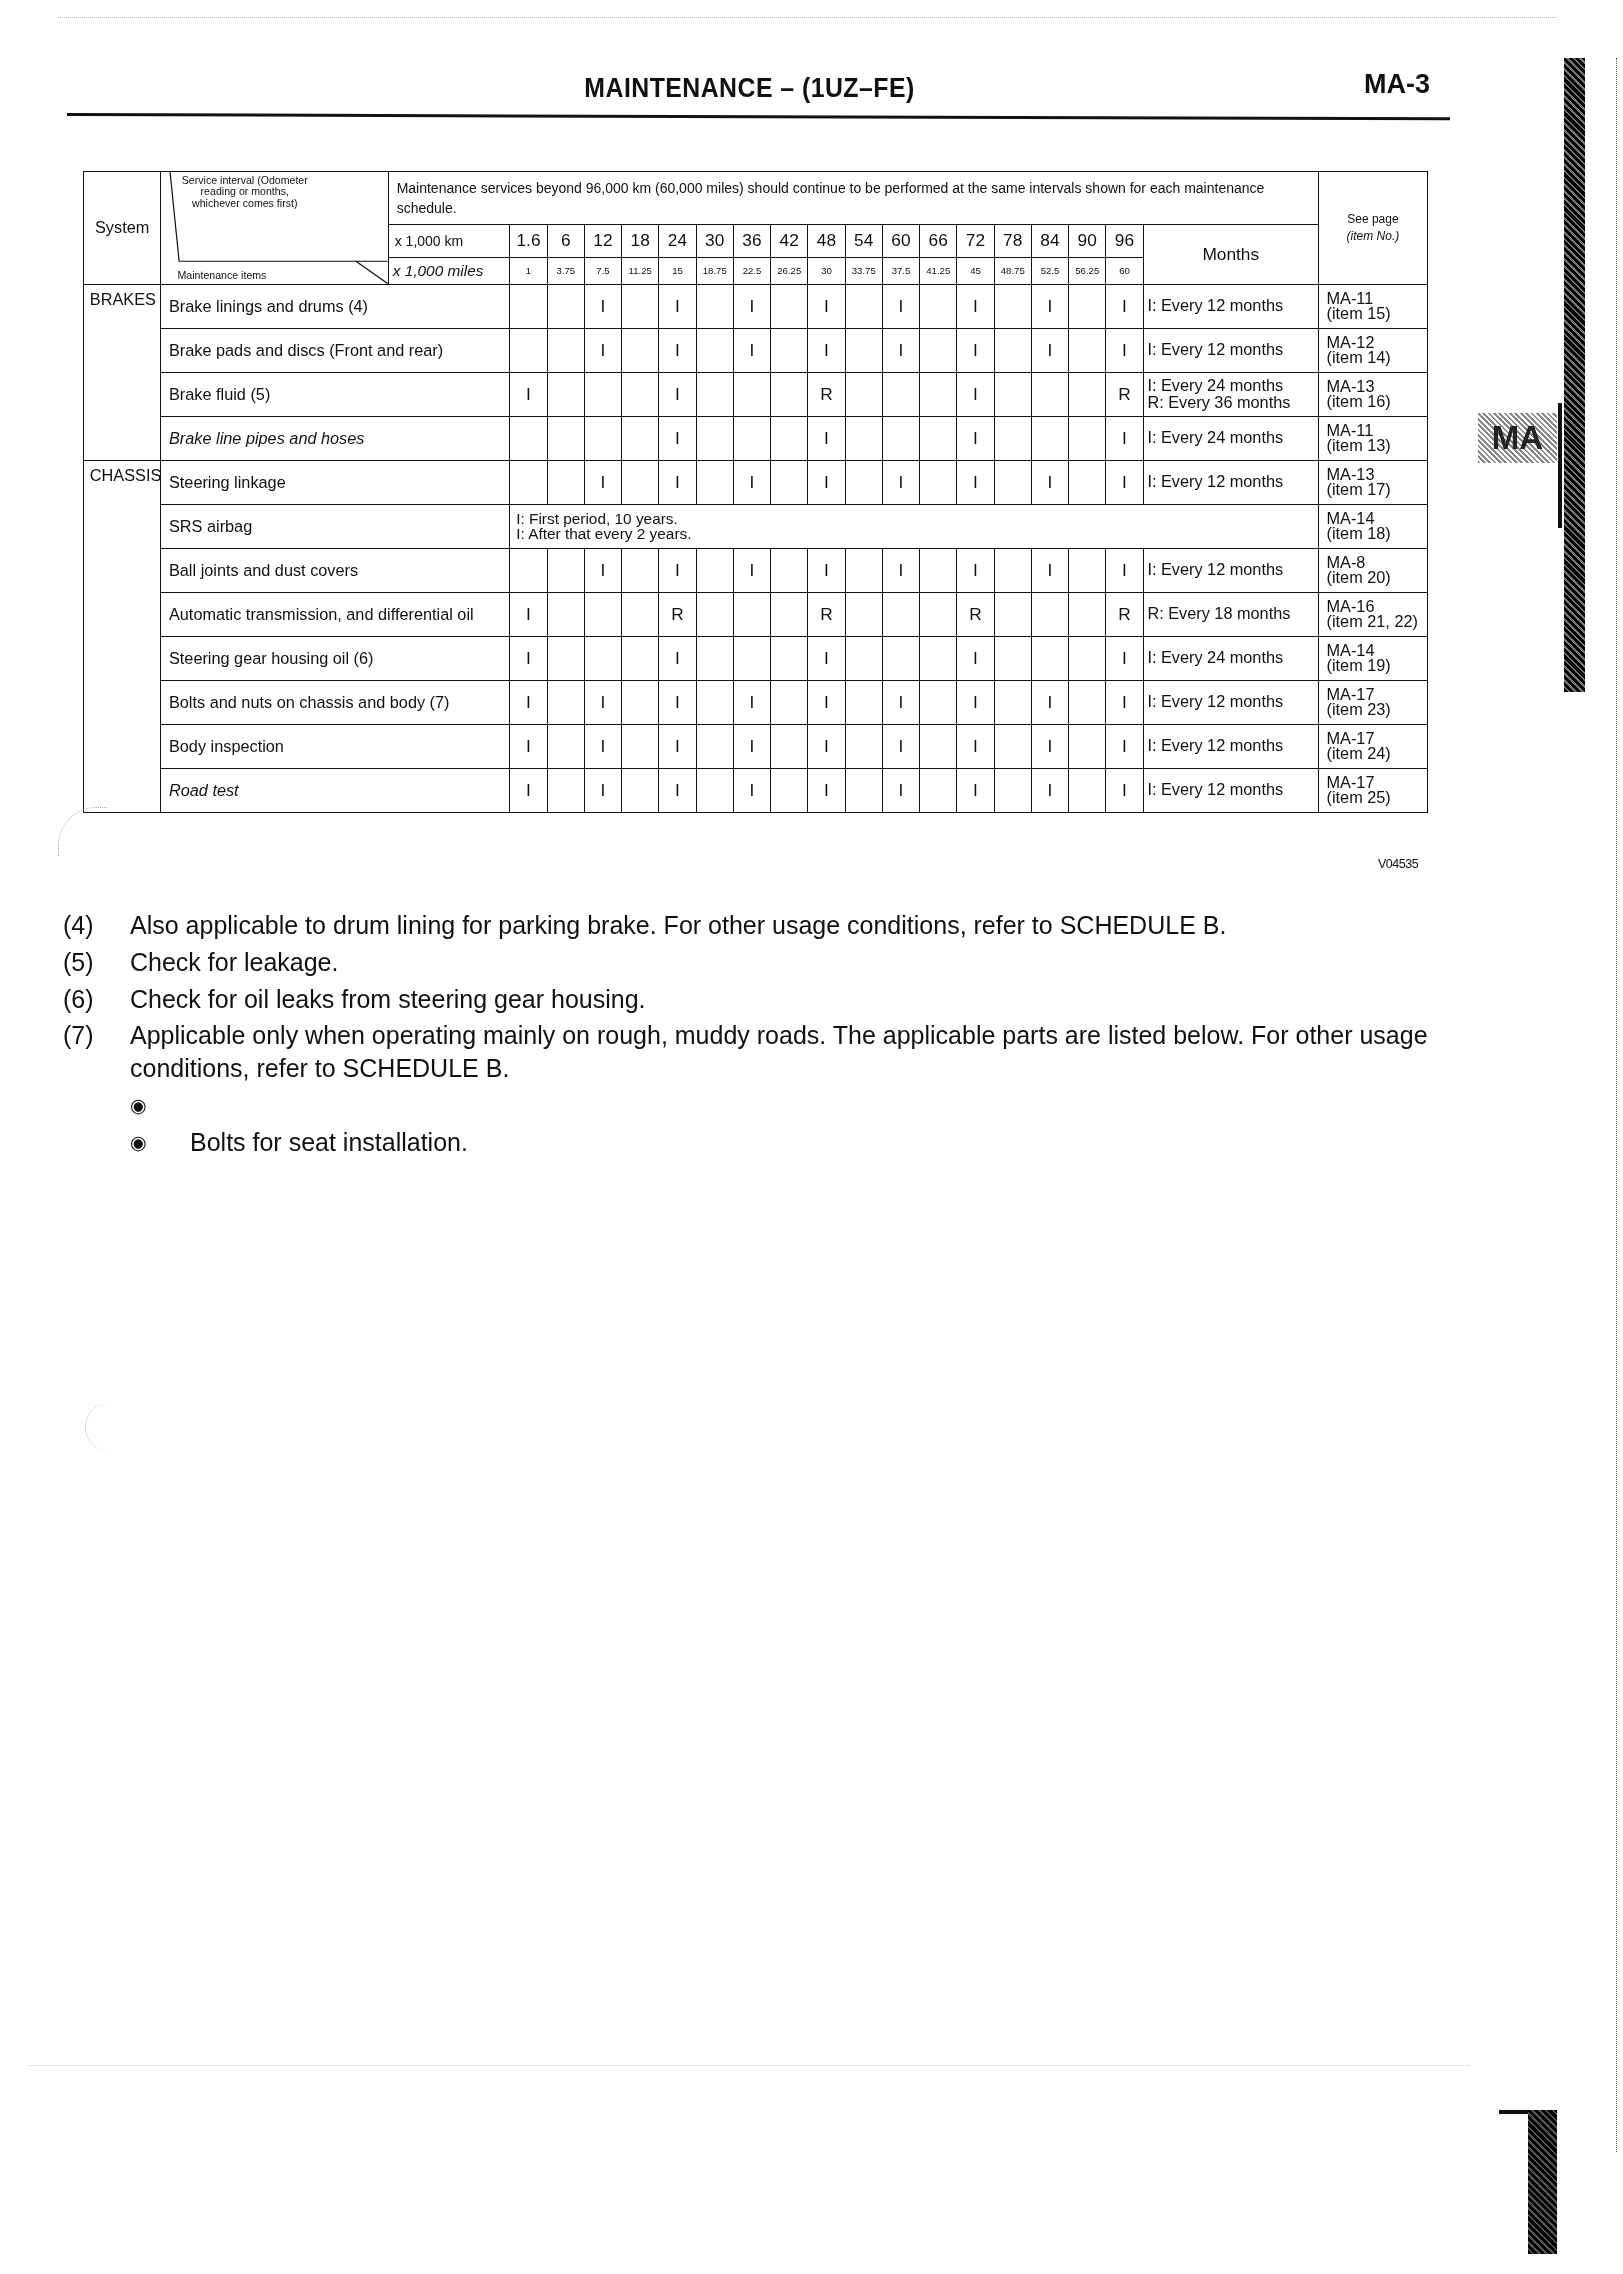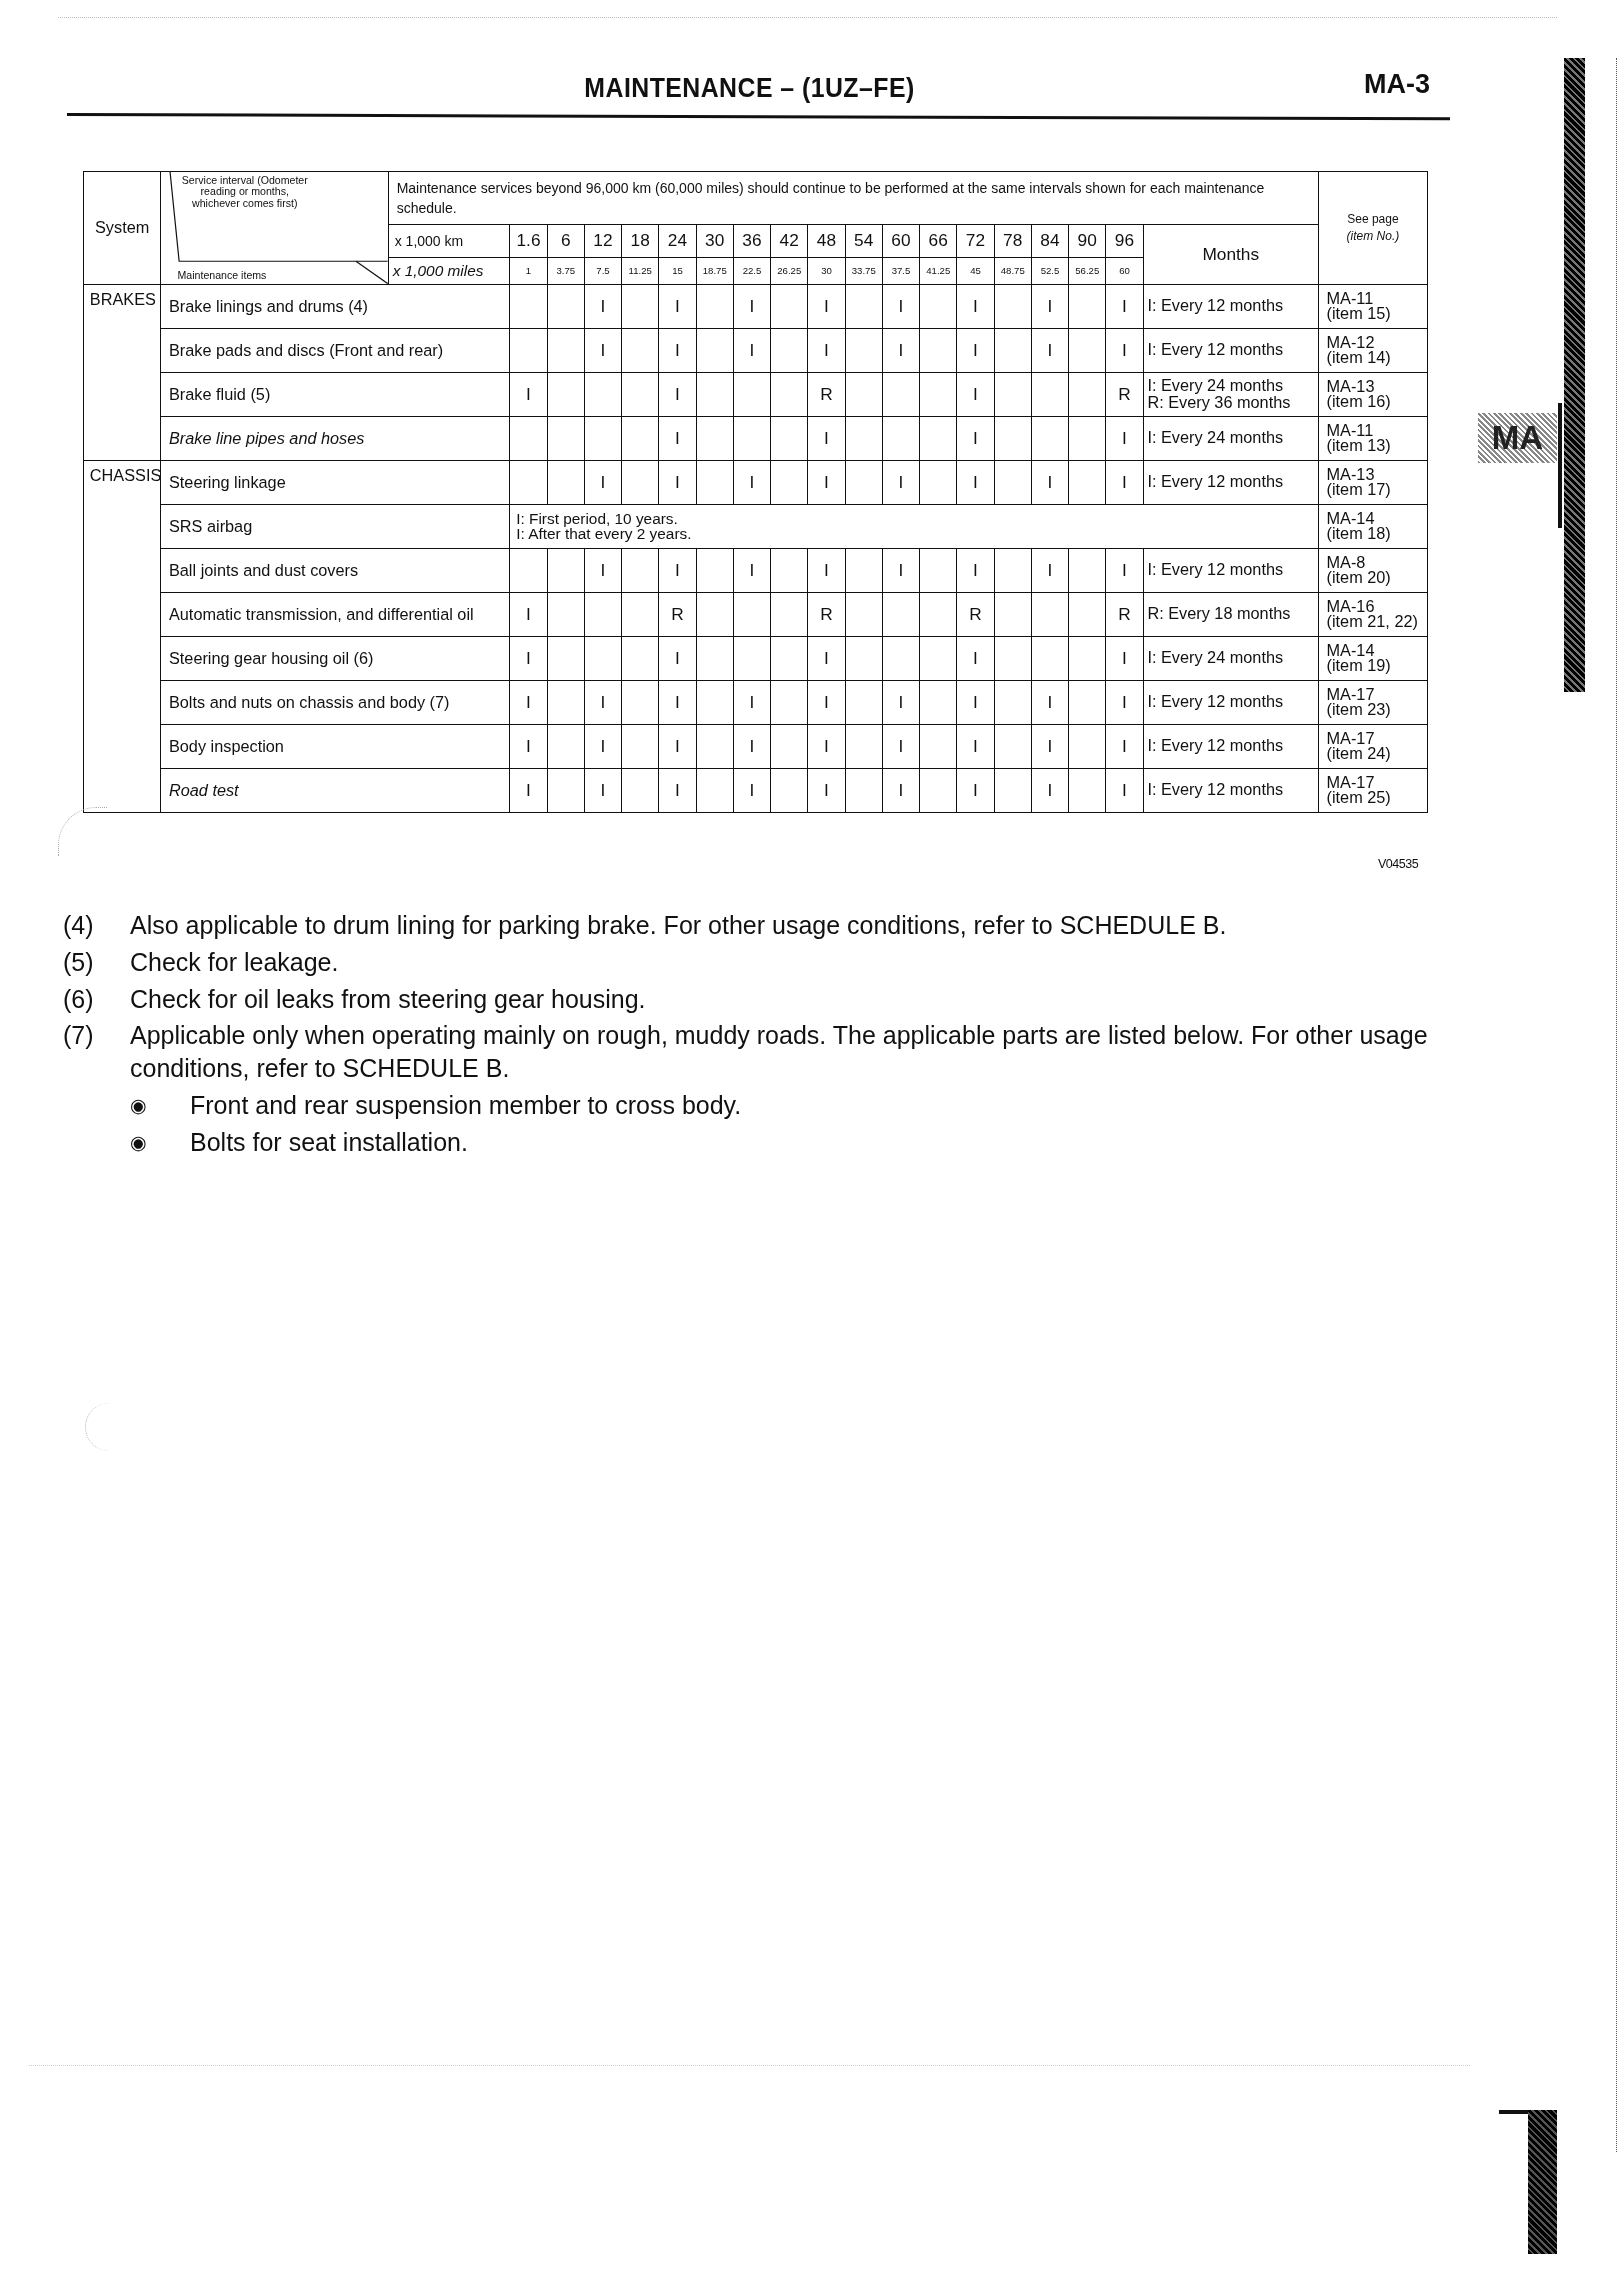--- a/index.html
+++ b/index.html
@@ -525,21 +525,20 @@
   <div class="note">
     <span class="note-num">(6)</span>
     <span class="note-text">Check for oil leaks from steering gear housing.</span>
   </div>
   <div class="note">
     <span class="note-num">(7)</span>
     <span class="note-text">Applicable only when operating mainly on rough, muddy roads. The applicable parts are listed below. For other usage conditions, refer to SCHEDULE B.</span>
   </div>
   <div class="bullet">
     <span class="bullet-dot">◉</span>
-    <span>Front and rear suspension member to cross body.</span>
   </div>
   <div class="bullet">
     <span class="bullet-dot">◉</span>
     <span>Bolts for seat installation.</span>
   </div>
 </div>
 
 <div class="side-bar-top"></div>
 <div class="side-line"></div>
 <div class="side-tab">MA</div>

